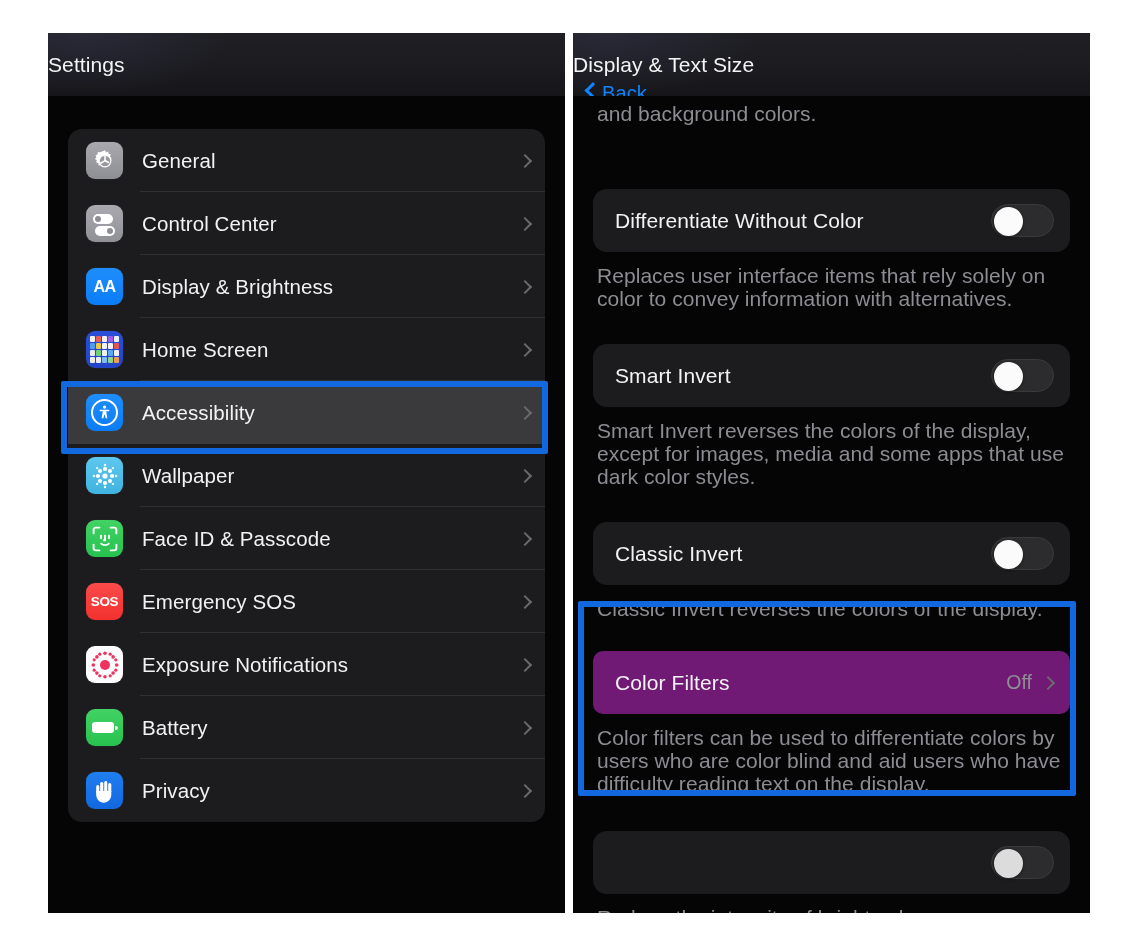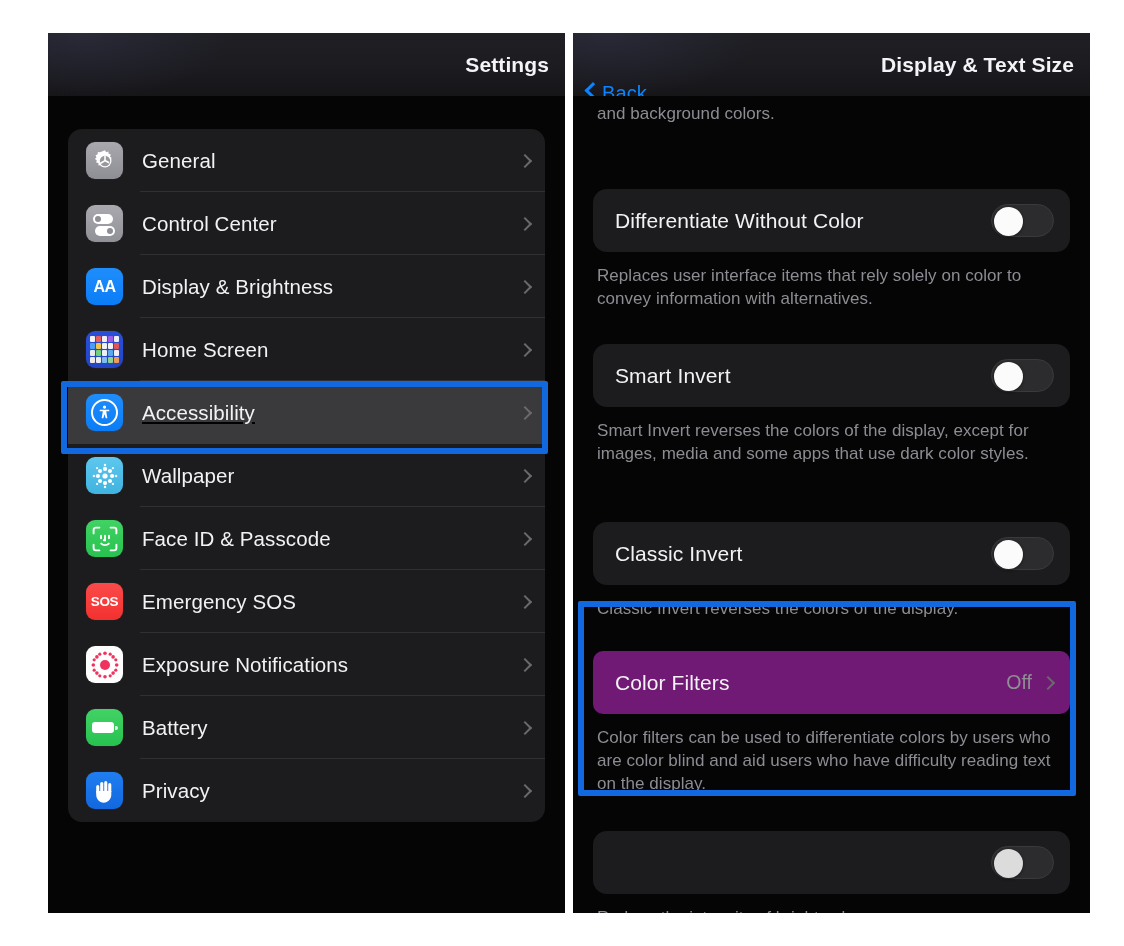--- a/index.html
+++ b/index.html
@@ -42,27 +42,27 @@
   }
   .navbar-vignette {
     position: absolute;
     left: 0; top: 0;
     width: 180px; height: 63px;
     background: radial-gradient(ellipse at 20% 0%, rgba(70,70,110,0.28), rgba(0,0,0,0) 72%);
     pointer-events: none;
   }
   .nav-title {
     position: absolute;
-    left: 0; right: 16px;
+    left: 0; right: 0;
     top: 50%;
     transform: translateY(-50%);
-    text-align: right;
+    text-align: left;
     color: #f4f4f6;
     font-size: 21px;
-    font-weight: bold;
+    font-weight: normal;
     letter-spacing: 0.1px;
   }
   .nav-back {
     position: absolute;
     left: 12px;
     top: 50%;
     transform: translateY(-50%);
     display: flex;
     align-items: flex-start;
     gap: 6px;
@@ -111,21 +111,21 @@
   }
 
   .row {
     position: relative;
     height: 63px;
     display: flex;
     align-items: center;
     padding: 0 14px 0 18px;
     box-sizing: border-box;
   }
-  .row.highlighted { background: #3a3a3c; text-decoration: underline; }
+  .row.highlighted { background: #3a3a3c; }
   .row-sep {
     position: absolute;
     left: 72px;
     right: 0;
     bottom: 0;
     height: 1px;
     background: #303032;
   }
 
   .app-icon {
@@ -349,21 +349,21 @@
     display: flex;
     align-items: center;
     gap: 11px;
   }
 
   .footnote {
     position: absolute;
     left: 24px;
     width: 470px;
     color: #8c8c92;
-    font-size: 17px;
+    font-size: 21px;
     line-height: 23px;
     letter-spacing: 0.05px;
   }
 
   
   .toggle {
     width: 63px;
     height: 33px;
     border-radius: 17px;
     background: #2c2c2e;

